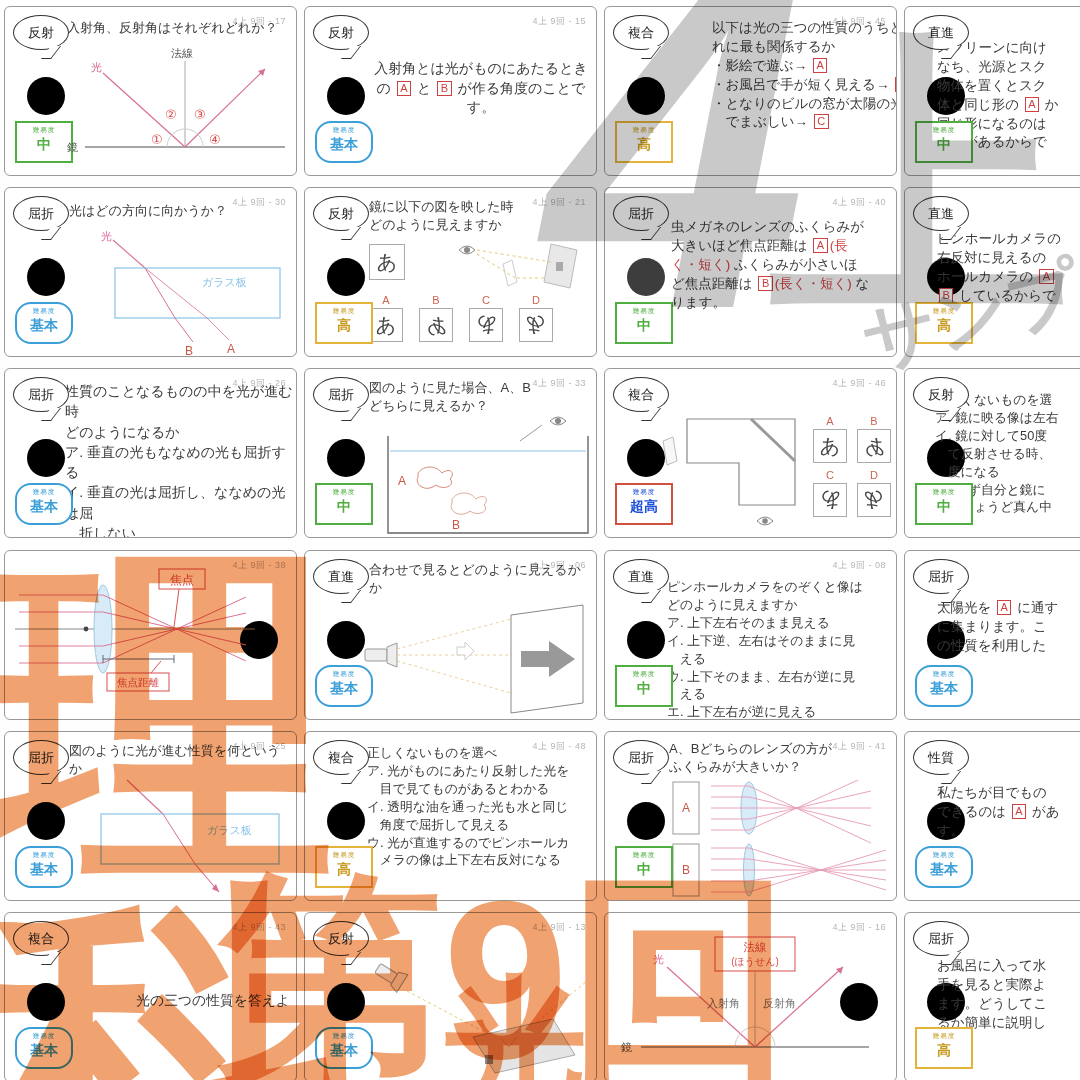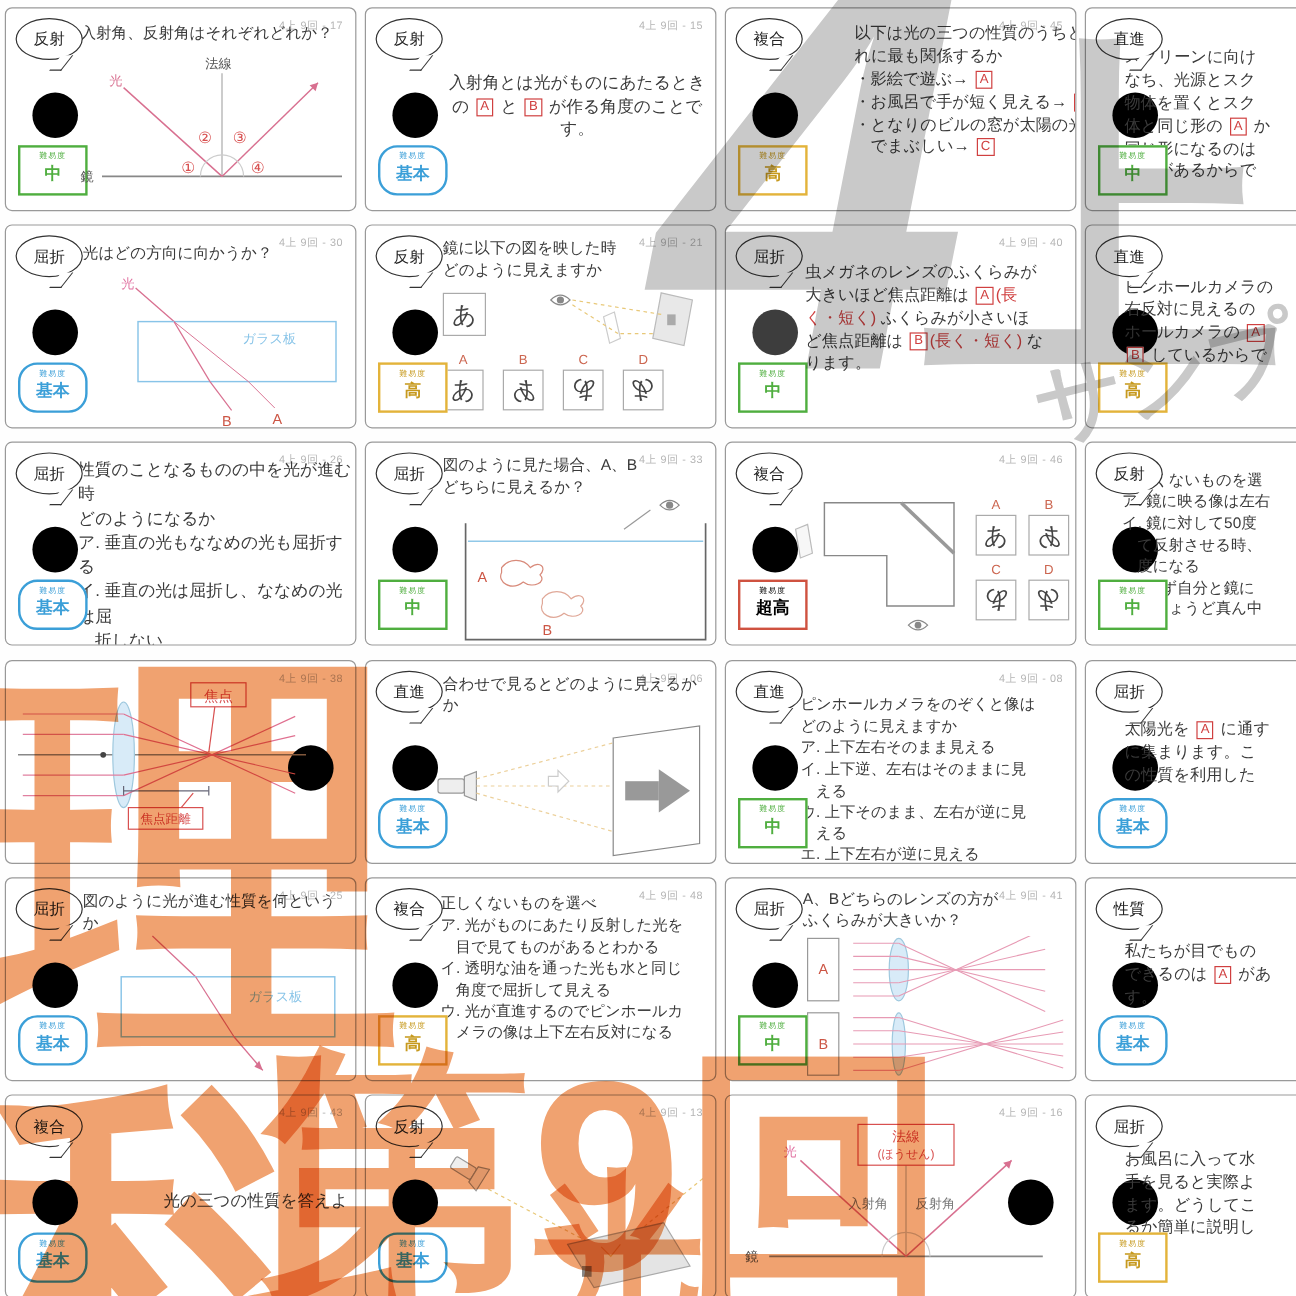--- a/index.html
+++ b/index.html
@@ -16,21 +16,21 @@
   .cid{position:absolute;top:8px;right:10px;font-size:9px;color:#b5b5b5;letter-spacing:.5px;}
   .dot{position:absolute;left:22px;top:70px;width:38px;height:38px;border-radius:50%;background:#000;}
   .dot.right{left:auto;right:18px;}
   .diff{position:absolute;left:10px;bottom:12px;width:58px;height:42px;border:2px solid;
         background:#fff;text-align:center;box-sizing:border-box;}
   .diff .dl{display:block;font-size:6.5px;margin-top:3px;letter-spacing:1px;}
   .diff .dv{display:block;font-size:14px;margin-top:1px;font-weight:bold;}
   .d-b{border-color:#3b9fd8;color:#3b9fd8;border-radius:16px;}
   .d-g{border-color:#4fae3f;color:#4fae3f;}
   .d-y{border-color:#e3b33a;color:#c79a1f;}
-  .d-r{border-color:#cf5240;color:#000000;}
+  .d-r{border-color:#cf5240;color:#1d4ed8;}
   .content{position:absolute;white-space:pre-line;font-size:13px;line-height:1.4;color:#3a3a3a;}
   .bx{display:inline-block;border:1.2px solid #d04040;color:#d04040;font-size:11px;
       line-height:13px;padding:0 2.5px;margin:0 2px;background:#fff;vertical-align:1px;}
   .rd{color:#d04040;}
   .optcol{text-align:center;}
   .olab{font-size:11px;color:#cc6650;margin-bottom:2px;}
   .obox{width:32px;height:32px;border:1px solid #aaa;display:flex;align-items:center;
         justify-content:center;font-size:20px;color:#444;background:#fff;}
   .mx{transform:scaleX(-1);display:inline-block;}
   .my{transform:scaleY(-1);display:inline-block;}

